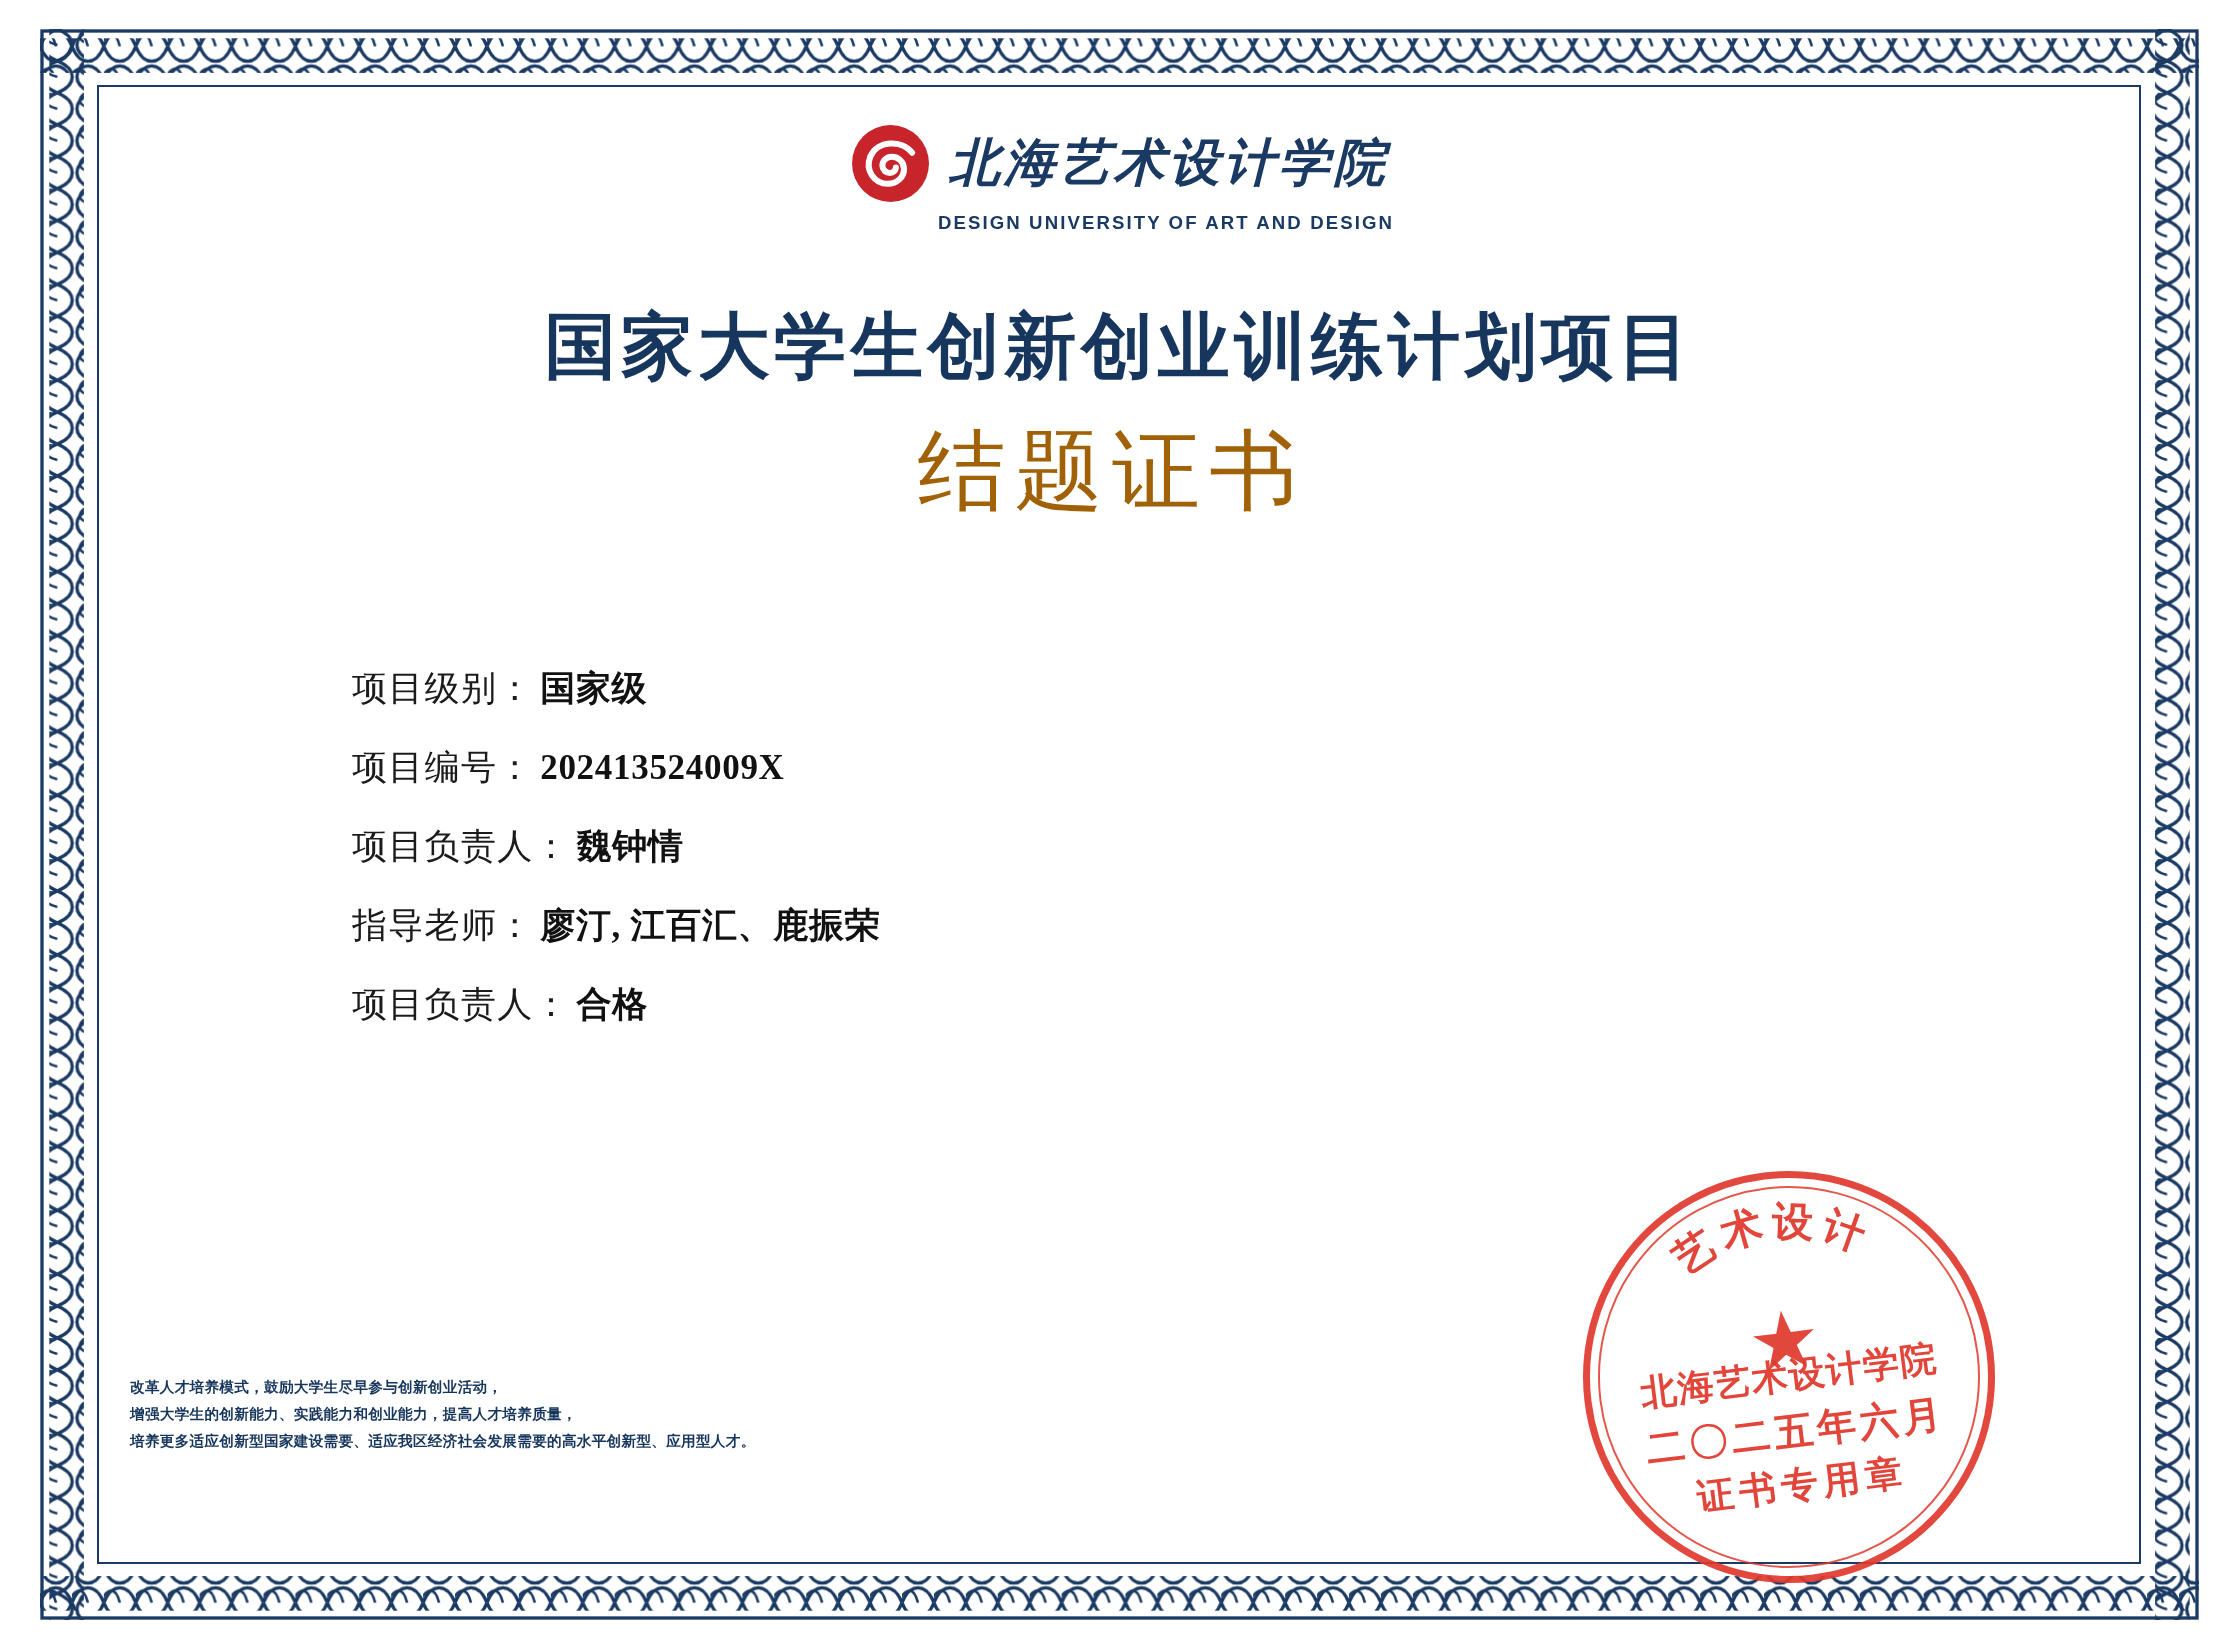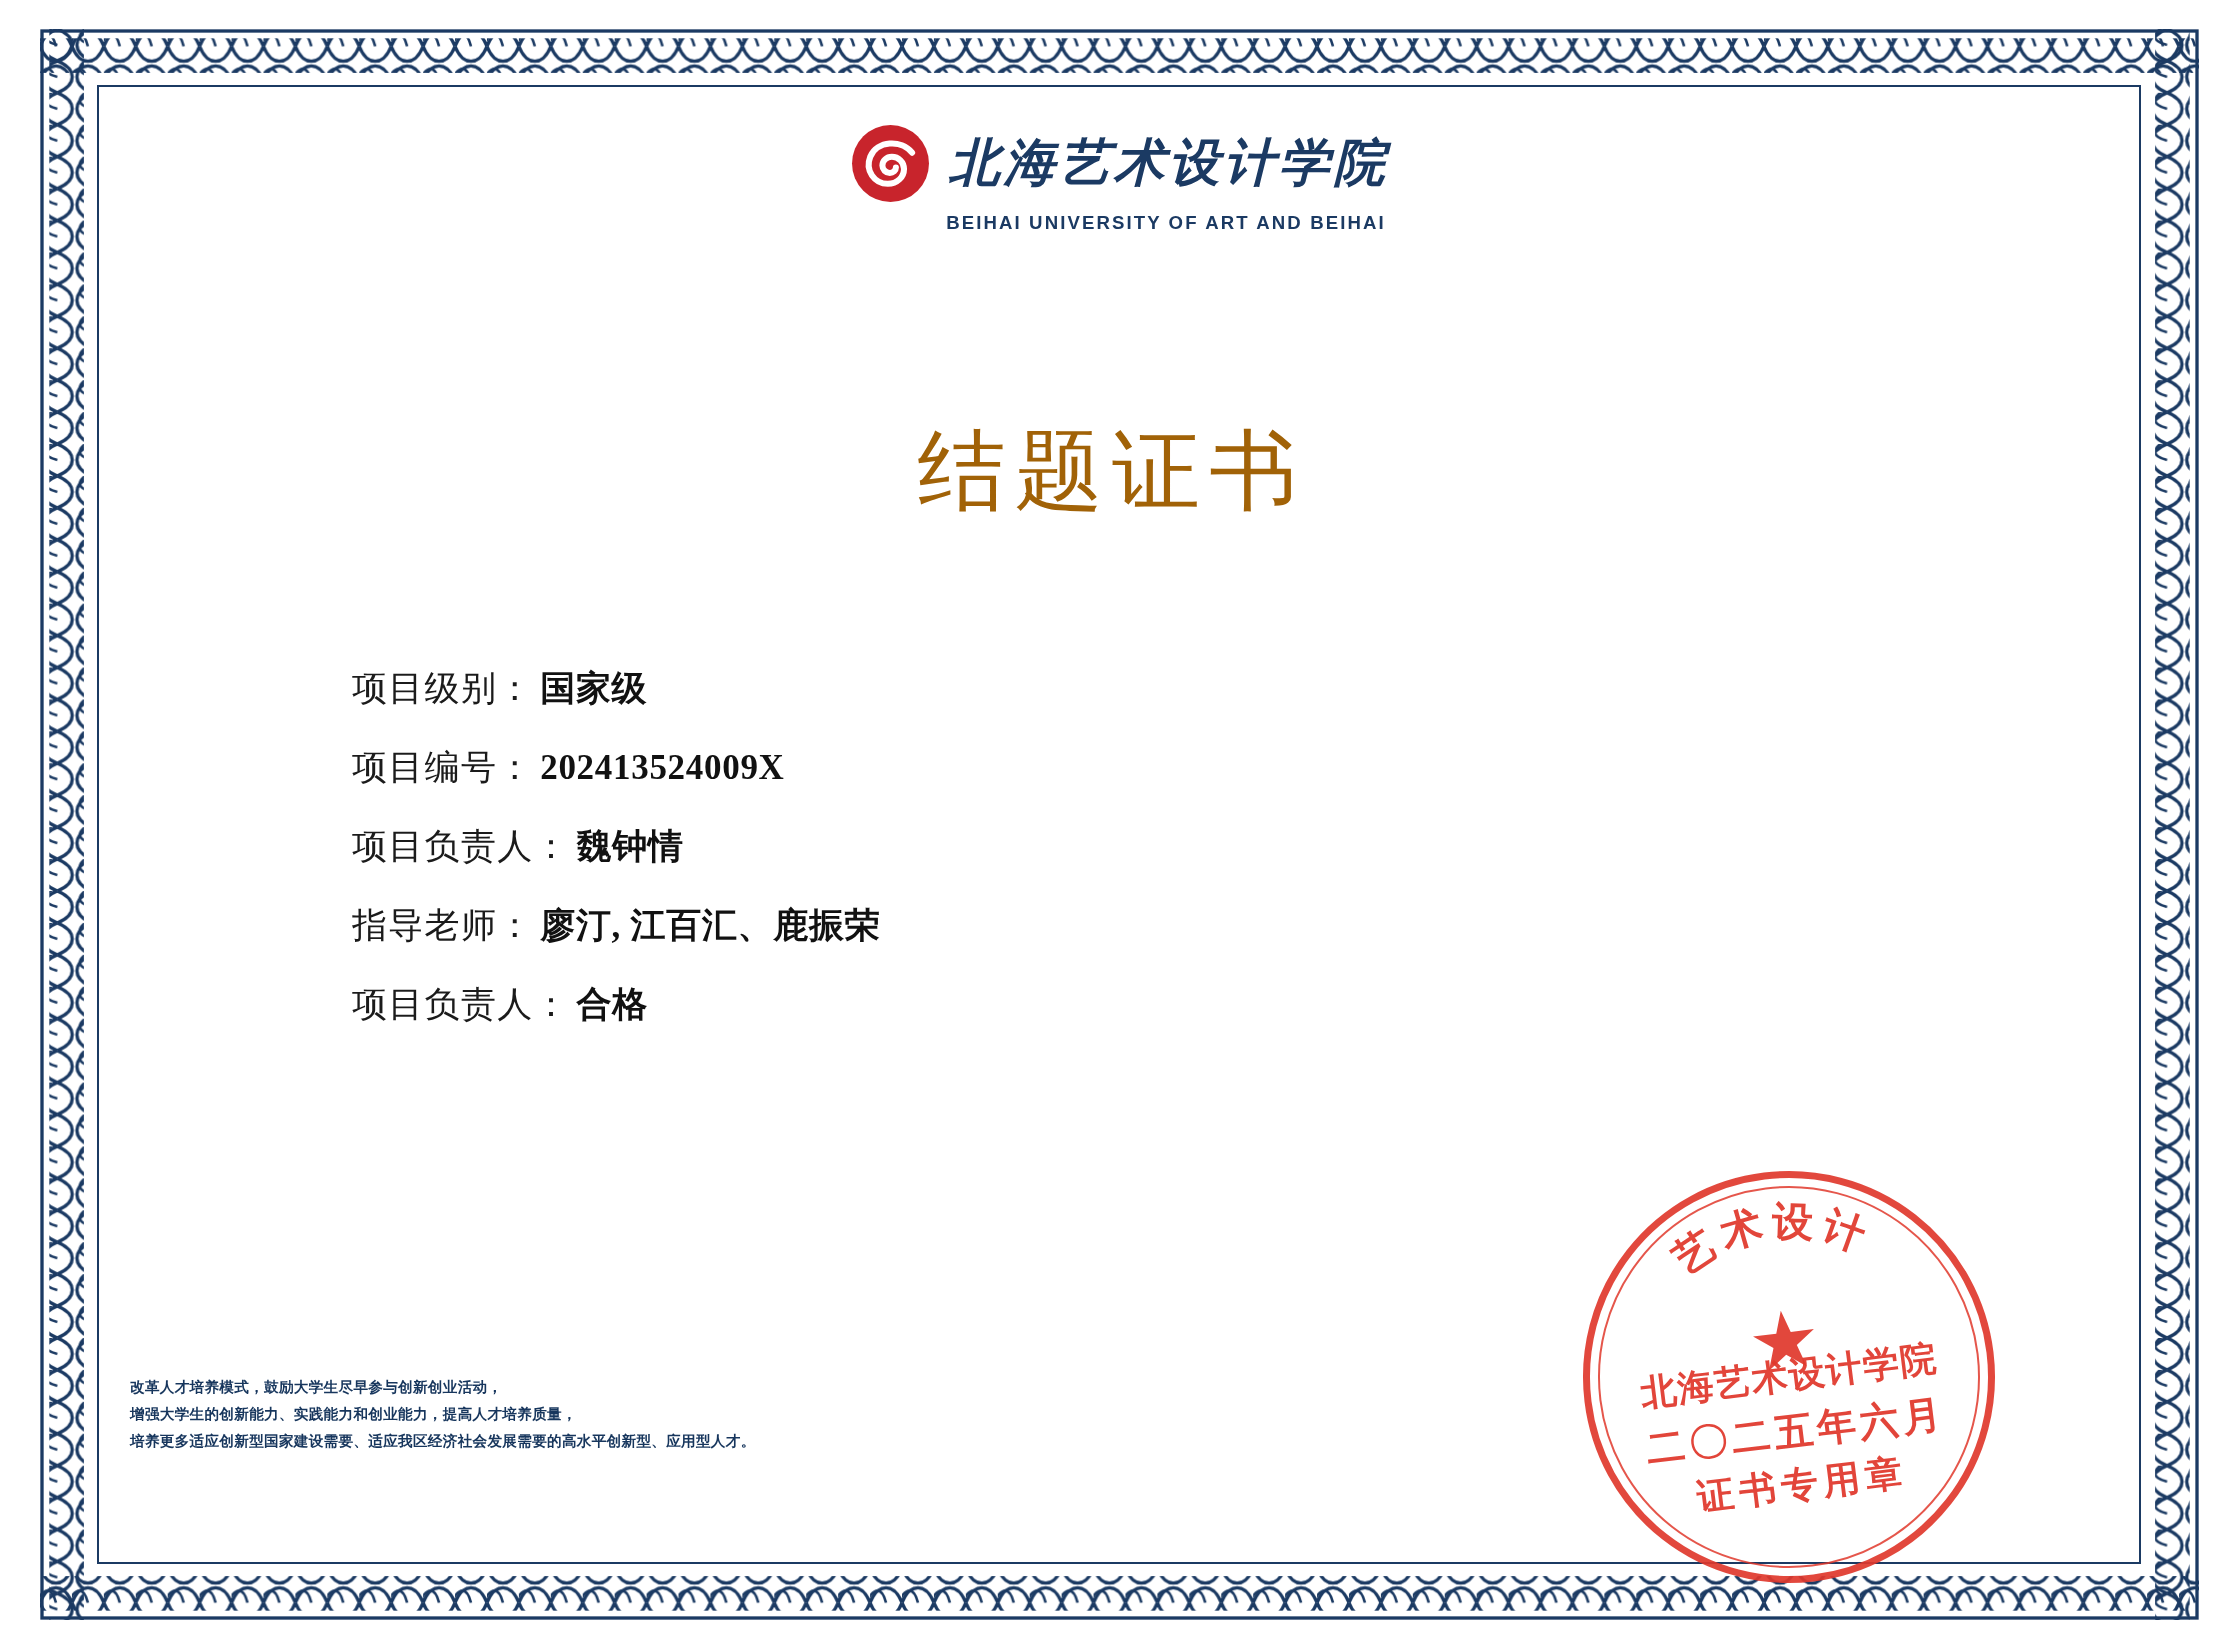--- a/index.html
+++ b/index.html
@@ -280,23 +280,24 @@
   <div class="inner-rule"></div>
 
   <div class="logo-block">
     <div class="logo-row">
       <svg class="logo-mark" viewBox="0 0 120 120" xmlns="http://www.w3.org/2000/svg">
         <circle cx="60" cy="60" r="57" fill="#c8242c"></circle>
         <path d="M92 44 C 76 24, 40 26, 30 50 C 22 70, 36 90, 56 90 C 70 90, 80 80, 80 68 C 80 58, 72 50, 62 50 C 54 50, 48 56, 48 63 C 48 69, 53 74, 59 74 C 64 74, 68 70, 68 66" fill="none" stroke="#ffffff" stroke-width="9" stroke-linecap="round"></path>
       </svg>
       <div class="logo-cn">北海艺术设计学院</div>
     </div>
-    <div class="logo-en">BEIHAI UNIVERSITY OF ART AND BEIHAI</div>
-  </div>
-
+    <div class="logo-en">DESIGN UNIVERSITY OF ART AND DESIGN</div>
+  </div>
+
+  <div class="title-main">国家大学生创新创业训练计划项目</div>
   <div class="title-sub">结题证书</div>
 
   <div class="fields">
     <div class="field-row">
       <span class="field-label">项目级别：</span>
       <span class="field-value">国家级</span>
     </div>
     <div class="field-row">
       <span class="field-label">项目编号：</span>
       <span class="field-value">202413524009X</span>

